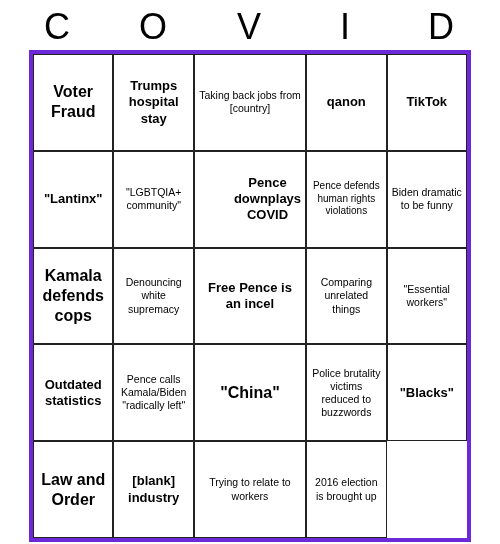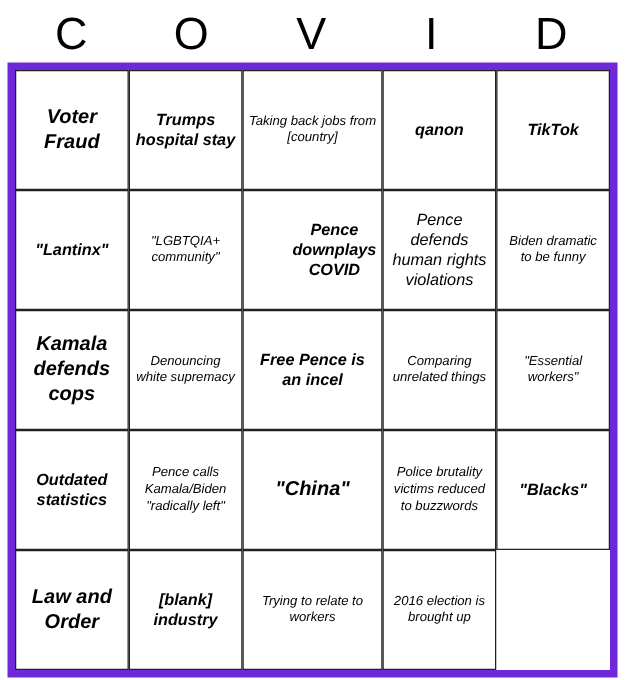--- a/index.html
+++ b/index.html
@@ -24,24 +24,23 @@
       font-size: 36px;
       font-weight: 300;
       letter-spacing: 2px;
       width: 88px;
       text-align: center;
     }
     .bingo-grid {
       display: grid;
       grid-template-columns: repeat(5, 1fr);
       grid-template-rows: repeat(5, 1fr);
-      width: 488px;
+      width: 442px;
       height: 492px;
-      border: 6px solid #6d28d9;
-      font-style: italic;
+      border: 4px solid #6d28d9;
     }
     .bingo-cell {
       border: 1px solid #222;
       display: flex;
       align-items: center;
       justify-content: center;
       text-align: center;
       padding: 4px;
       font-size: 11px;
       line-height: 1.25;
@@ -61,21 +60,21 @@
 
 <div class="bingo-grid" id="grid-container">
     <div class="bingo-cell" style="font-size: 16px; font-weight: bold;">Voter Fraud</div>
     <div class="bingo-cell" style="font-size: 13px; font-weight: bold;">Trumps hospital stay</div>
     <div class="bingo-cell" style="font-size: 10.5px;">Taking back jobs from [country]</div>
     <div class="bingo-cell" style="font-size: 13px; font-weight: bold;">qanon</div>
     <div class="bingo-cell" style="font-size: 13px; font-weight: bold;">TikTok</div>
     <div class="bingo-cell" style="font-size: 13px; font-weight: bold;">"Lantinx"</div>
     <div class="bingo-cell" style="font-size: 10.5px;">"LGBTQIA+ community"</div>
     <div class="bingo-cell" style="font-size: 13px; font-weight: bold; padding-left: 39px;">Pence downplays COVID</div>
-    <div class="bingo-cell" style="font-size: 13px;">Pence defends human rights violations</div>
+    <div class="bingo-cell" style="font-size: 10px;">Pence defends human rights violations</div>
     <div class="bingo-cell" style="font-size: 10.5px;">Biden dramatic to be funny</div>
     <div class="bingo-cell" style="font-size: 16px; font-weight: bold;">Kamala defends cops</div>
     <div class="bingo-cell" style="font-size: 10.5px;">Denouncing white supremacy</div>
     <div class="bingo-cell" style="font-size: 13px; font-weight: bold;">Free Pence is an incel</div>
     <div class="bingo-cell" style="font-size: 10.5px;">Comparing unrelated things</div>
     <div class="bingo-cell" style="font-size: 10.5px;">"Essential workers"</div>
     <div class="bingo-cell" style="font-size: 13px; font-weight: bold;">Outdated statistics</div>
     <div class="bingo-cell" style="font-size: 10.5px;">Pence calls Kamala/Biden "radically left"</div>
     <div class="bingo-cell" style="font-size: 16px; font-weight: bold;">"China"</div>
     <div class="bingo-cell" style="font-size: 10.5px;">Police brutality victims reduced to buzzwords</div>

